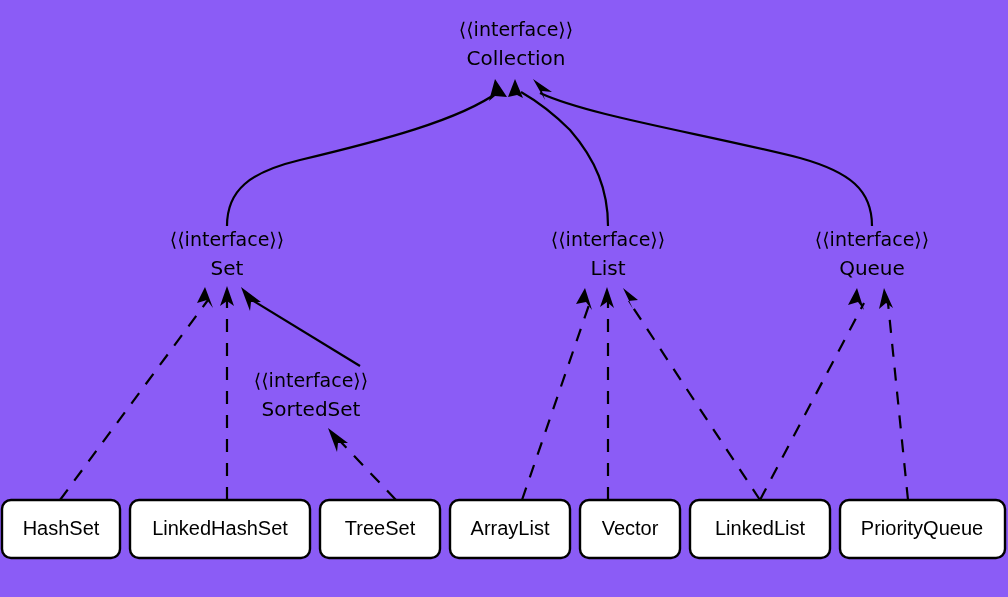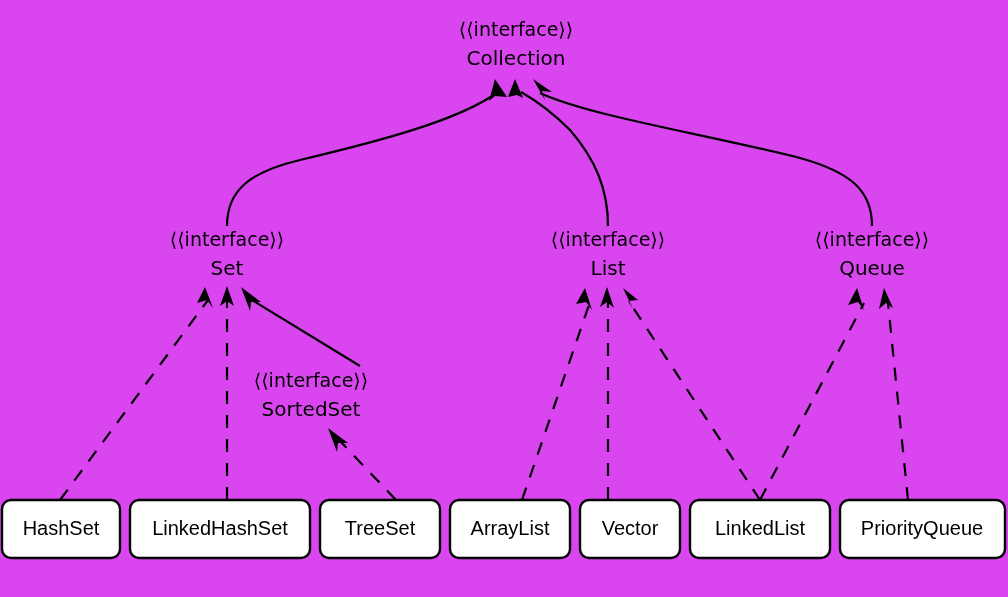--- a/index.html
+++ b/index.html
@@ -4,21 +4,21 @@
 <style>
   html, body {
     margin: 0;
     padding: 0;
     background: #ffffff;
   }
   #diagram-root {
     position: relative;
     width: 1008px;
     height: 597px;
-    background: #d946ef;
+    background: #8b5cf6;
     font-family: "DejaVu Sans", sans-serif;
     overflow: hidden;
   }
   #uml-svg {
     position: absolute;
     top: 0;
     left: 0;
     width: 1008px;
     height: 597px;
   }

